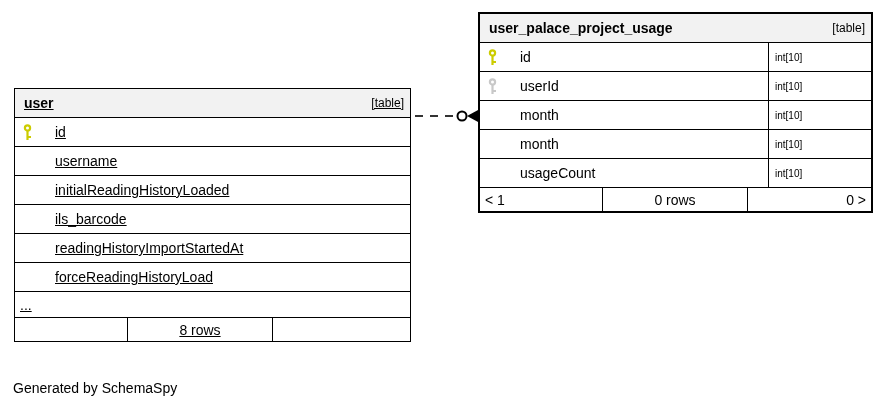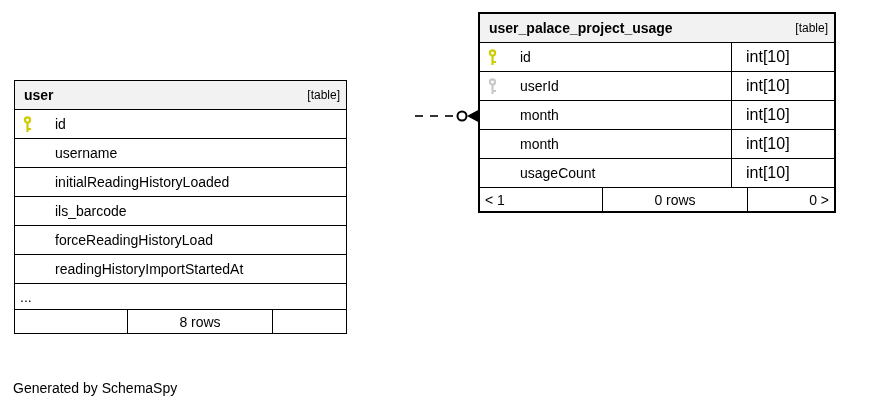--- a/index.html
+++ b/index.html
@@ -10,41 +10,41 @@
   .db-table.bold-border { border-width:2px; }
 
   .thead { height:28px; display:flex; align-items:center; padding:0 6px 0 9px; box-sizing:border-box; }
   .thead .title { font-weight:bold; font-size:14px; white-space:nowrap; }
   .thead .badge { margin-left:auto; font-size:12px; white-space:nowrap; }
 
   .trow { display:flex; align-items:center; height:29px; box-sizing:border-box; border-top:1px solid #000; background:#fff; }
   .key-slot { width:20px; padding-left:8px; display:flex; align-items:center; flex-shrink:0; height:100%; }
   .col-name { font-size:14px; white-space:nowrap;margin-left:12px; }
   .col-type { width:103px; flex-shrink:0; margin-left:auto; border-left:1px solid #000; align-self:stretch;
-              display:flex; align-items:center; padding-left:14px; box-sizing:border-box; font-size:16px; white-space:nowrap; }
+              display:flex; align-items:center; padding-left:6px; box-sizing:border-box; font-size:10px; white-space:nowrap; }
 
   .ellipsis-row { height:26px; border-top:1px solid #000; box-sizing:border-box; display:flex; align-items:center; padding-left:5px; font-size:14px; }
 
   .tfoot { display:flex; height:24px; border-top:1px solid #000; box-sizing:border-box; font-size:14px; }
   .fcell { display:flex; align-items:center; box-sizing:border-box; white-space:nowrap; }
   .f-left { width:112px; padding-left:5px; }
   .f-center { width:146px; justify-content:center; border-left:1px solid #000; border-right:1px solid #000; }
   .f-right { flex:1; justify-content:flex-end; padding-right:5px; }
   .usage-table .f-left { width:122px; }
 
   .connector { position:absolute; left:411px; top:105px; width:68px; height:22px; }
 
   .caption { position:absolute; left:13px; top:380px; font-size:14px; }
 </style>
 </head>
 <body>
 
 <div class="canvas">
 
-  <div class="db-table user-table" style="left:14px; top:80px; width:333px;">
+  <div class="db-table user-table" style="left:14px; top:88px; width:397px;text-decoration:underline;">
     <div class="thead" style="background: rgb(242, 242, 242);">
       <span class="title">user</span>
       <span class="badge">[table]</span>
     </div>
     <div>
         <div class="trow">
           <span class="key-slot">
             <svg width="9" height="17" viewBox="0 0 9 17">
               <circle cx="4.5" cy="4" r="2.6" fill="none" stroke="#cccc00" stroke-width="2.2"></circle>
               <path d="M4.5 6.5 V16 M4.5 13 H8" fill="none" stroke="#cccc00" stroke-width="2.2"></path>
@@ -59,41 +59,41 @@
         <div class="trow">
           <span class="key-slot"></span>
           <span class="col-name">initialReadingHistoryLoaded</span>
         </div>
         <div class="trow">
           <span class="key-slot"></span>
           <span class="col-name">ils_barcode</span>
         </div>
         <div class="trow">
           <span class="key-slot"></span>
-          <span class="col-name">forceReadingHistoryLoad</span>
+          <span class="col-name">readingHistoryImportStartedAt</span>
         </div>
         <div class="trow">
           <span class="key-slot"></span>
-          <span class="col-name">readingHistoryImportStartedAt</span>
+          <span class="col-name">forceReadingHistoryLoad</span>
         </div>
       </div>
     <div class="ellipsis-row">...</div>
     <div class="tfoot">
       <div class="fcell f-left"></div>
       <div class="fcell f-center">8 rows</div>
     </div>
   </div>
 
   <svg class="connector" viewBox="0 0 68 22">
     <line x1="4" y1="11" x2="44" y2="11" stroke="#333333" stroke-width="2" stroke-dasharray="8 7"></line>
     <circle cx="51" cy="11" r="4.5" fill="#ffffff" stroke="#000000" stroke-width="2"></circle>
     <polygon points="56,11 68,4.5 68,17.5" fill="#000000"></polygon>
   </svg>
 
-  <div class="db-table bold-border usage-table" style="left:478px; top:12px; width:358px;">
+  <div class="db-table bold-border usage-table" style="left:478px; top:12px; width:395px;">
     <div class="thead" style="background: rgb(242, 242, 242);">
       <span class="title">user_palace_project_usage</span>
       <span class="badge">[table]</span>
     </div>
     <div>
         <div class="trow">
           <span class="key-slot">
             <svg width="9" height="17" viewBox="0 0 9 17">
               <circle cx="4.5" cy="4" r="2.6" fill="none" stroke="#cccc00" stroke-width="2.2"></circle>
               <path d="M4.5 6.5 V16 M4.5 13 H8" fill="none" stroke="#cccc00" stroke-width="2.2"></path>

